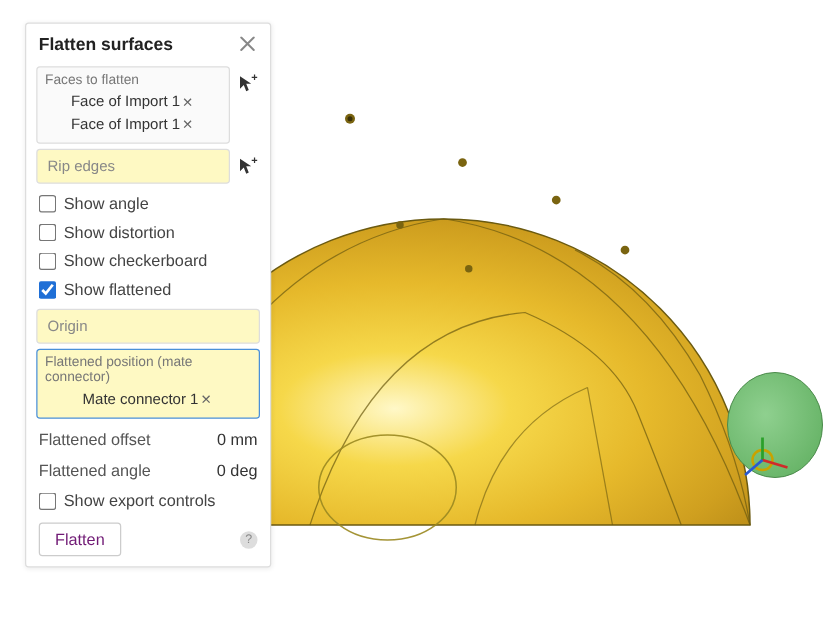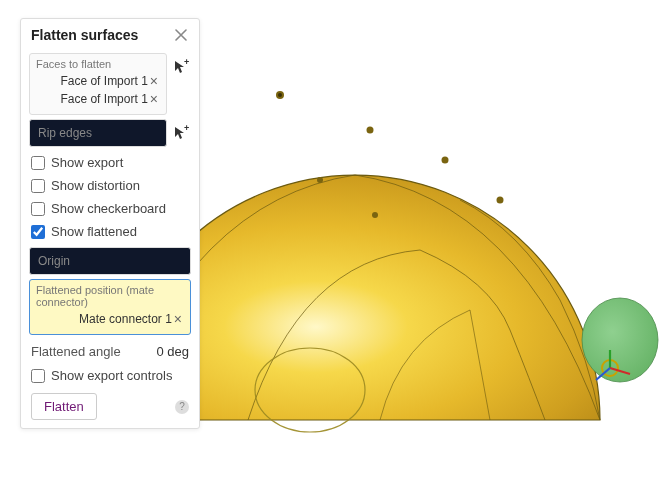--- a/index.html
+++ b/index.html
@@ -15,21 +15,21 @@
   }
   .canvas {
     position: absolute;
     inset: 0;
     z-index: 0;
   }
   .panel {
     position: absolute;
     left: 20px;
     top: 18px;
-    width: 180px;
+    width: 197px;
     background: #fff;
     border: 1px solid #ddd;
     border-radius: 3px;
     box-shadow: 0 1px 4px rgba(0,0,0,0.08);
     z-index: 10;
     padding-bottom: 8px;
   }
   .panel-header {
     display: flex;
     align-items: center;
@@ -64,34 +64,34 @@
     background: #fef9c3;
   }
   .field-label {
     font-size: 11px;
     color: #777;
     margin-bottom: 2px;
   }
   .chip-row {
     display: flex;
     align-items: center;
-    justify-content: flex-end;
+    justify-content: center;
     padding: 1px 0;
   }
   .chip-row .remove {
     color: #666;
     font-size: 14px;
     cursor: pointer;
     padding: 0 2px;
   }
   .field-single {
     margin: 4px 8px;
     border: 1px solid #ddd;
     border-radius: 3px;
-    background: #0f172a;
+    background: #fef9c3;
     padding: 6px 8px;
     font-size: 12px;
     color: #888;
   }
   .picker-row {
     display: flex;
     align-items: flex-start;
     gap: 4px;
     margin: 4px 8px 4px 8px;
   }
@@ -247,21 +247,21 @@
     <div class="picker-icon">
       <svg width="16" height="16" viewBox="0 0 16 16">
           <path d="M2 2 L2 12 L5 9 L7 14 L9 13 L7 8 L11 8 Z" fill="#333"></path>
           <text x="11" y="6" font-size="9" fill="#333" font-weight="700">+</text>
         </svg>
     </div>
   </div>
 
   <label class="check-row">
     <input type="checkbox" style="">
-    <span>Show export</span>
+    <span>Show angle</span>
   </label>
   <label class="check-row">
     <input type="checkbox" style="">
     <span>Show distortion</span>
   </label>
   <label class="check-row">
     <input type="checkbox" style="">
     <span>Show checkerboard</span>
   </label>
   <label class="check-row">
@@ -275,20 +275,24 @@
 
   <div class="field-box selected">
     <div class="field-label">Flattened position (mate connector)</div>
     <div class="chip-row">
       <span>Mate connector 1</span>
       <span class="remove">×</span>
     </div>
   </div>
 
   <div class="num-row">
+    <span>Flattened offset</span>
+    <span class="num-val">0 mm</span>
+  </div>
+  <div class="num-row">
     <span>Flattened angle</span>
     <span class="num-val">0 deg</span>
   </div>
 
   <label class="check-row">
     <input type="checkbox" style="">
     <span>Show export controls</span>
   </label>
 
   <div class="action-row">

